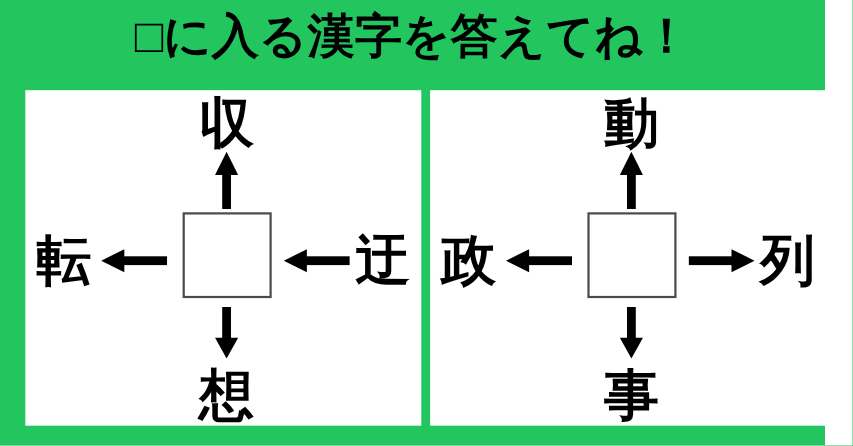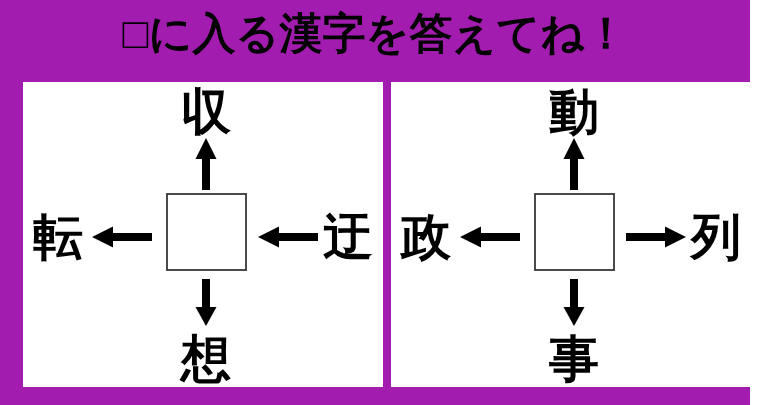--- a/index.html
+++ b/index.html
@@ -1,20 +1,20 @@
 <!DOCTYPE html>
 <html><head>
 <meta charset="utf-8">
 <style>
   html, body { margin: 0; padding: 0; }
   .canvas {
     position: relative;
     width: 750px;
     height: 405px;
-    background: #a21caf;
+    background: #22c55e;
     color: #000;
     font-family: "Liberation Sans", "DejaVu Sans", sans-serif;
     overflow: hidden;
   }
   .title {
     position: absolute;
     top: 9px;
     left: 0;
     width: 100%;
     text-align: center;

